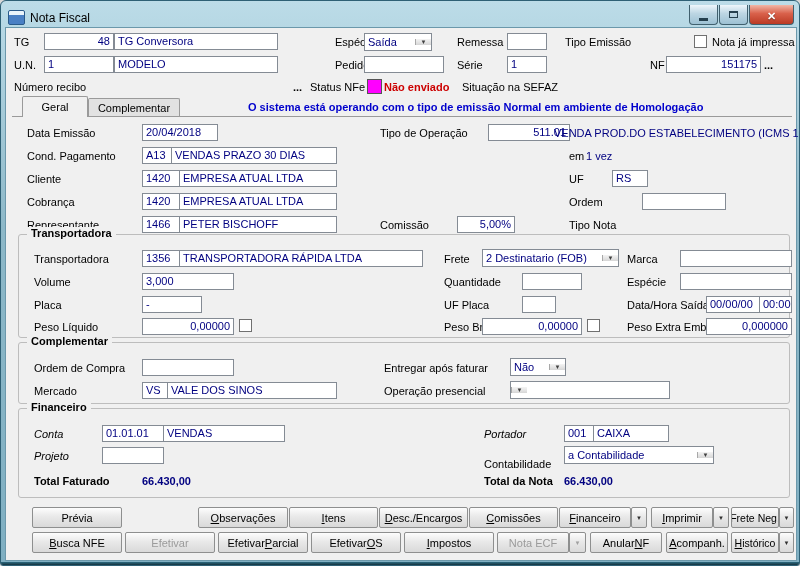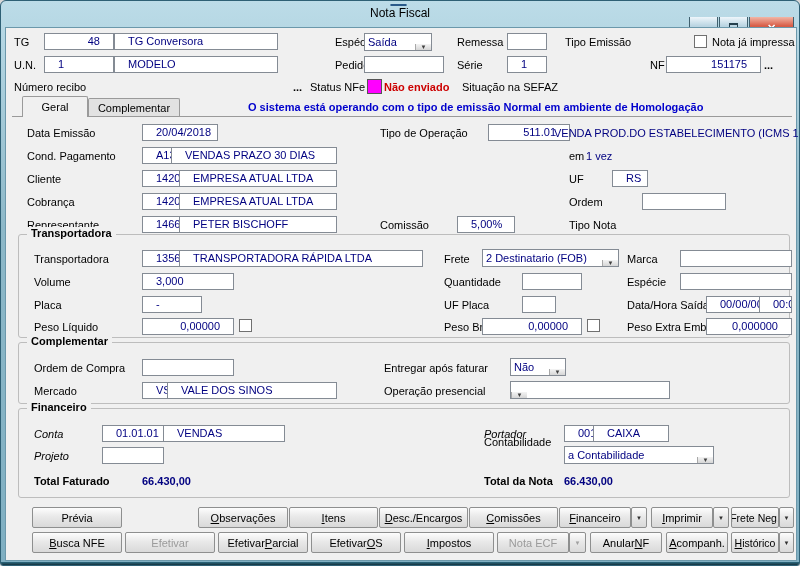--- a/index.html
+++ b/index.html
@@ -1,45 +1,45 @@
 <!DOCTYPE html>
 <html><head>
 <meta charset="utf-8">
 <style>
   html,body{margin:0;padding:0;background:#d8d8d8;font-family:"Liberation Sans",sans-serif;}
   .window{position:relative;width:800px;height:566px;box-sizing:border-box;
     background:linear-gradient(180deg,#bcdce8,#8db8c8 40%,#7fafc2);
     border:1px solid #2e6075;border-radius:6px 6px 3px 3px;overflow:hidden;}
   .window::after{content:"";position:absolute;left:0;right:0;bottom:0;height:3px;
     background:linear-gradient(#2d6a80,#14323e);}
-  .titlebar{position:absolute;left:5px;top:3px;right:5px;height:21px;display:flex;align-items:center;flex-direction:column;}
+  .titlebar{position:absolute;left:5px;top:3px;right:5px;height:21px;display:flex;align-items:flex-end;}
   .win-icon{width:15px;height:13px;margin:0 5px 0 2px;border:1px solid #2a5a8a;border-radius:2px;
     background:linear-gradient(#eaf4fb 0 30%,#4a80c4 30%);}
   .title{font-size:12px;color:#000;white-space:nowrap;}
   .caption-buttons{margin-left:auto;display:flex;gap:1px;align-items:flex-start;margin-top:-3px;}
   .cap-btn{height:20px;box-sizing:border-box;border:1px solid #40606e;border-top:none;
     border-radius:0 0 4px 4px;display:flex;align-items:center;justify-content:center;
     background:linear-gradient(#eef6fb,#bcd6e3 45%,#9dc1d3);}
   .cap-btn.min,.cap-btn.max{width:29px;}
   .cap-btn.close{width:45px;background:linear-gradient(#f2b6a6,#d9614b 45%,#bb3a24);}
   .glyph-min{width:9px;height:3px;background:#25404e;margin-top:9px;}
   .glyph-max{width:9px;height:7px;box-sizing:border-box;border:1px solid #25404e;border-top-width:2px;}
   .glyph-close::after{content:"✕";color:#fff;font-size:11px;font-weight:bold;text-shadow:0 1px 1px rgba(0,0,0,.45);}
   .client{position:absolute;left:4px;top:26px;width:792px;height:534px;box-sizing:border-box;
     background:#f0f0f0;border:1px solid #6b98ab;font-size:11px;}
   .lbl{position:absolute;white-space:nowrap;color:#000;line-height:13px;}
   .lbl.i{font-style:italic;}
   .lbl.b{font-weight:bold;}
   .navy{color:#000080;}
   .red{color:#cc0000;font-weight:bold;}
   .fld{position:absolute;height:17px;box-sizing:border-box;background:#fff;border:1px solid #848b94;
-    color:#000080;line-height:15px;padding:0 13px;white-space:nowrap;overflow:hidden;}
+    color:#000080;line-height:15px;padding:0 3px;white-space:nowrap;overflow:hidden;}
   .fld.r{text-align:right;}
   .combo{position:absolute;height:18px;box-sizing:border-box;background:#fff;border:1px solid #848b94;
-    display:flex;align-items:flex-end;color:#000080;}
+    display:flex;align-items:center;color:#000080;}
   .combo .ct{flex:1;padding:1px 3px 0;white-space:nowrap;overflow:hidden;line-height:15px;}
   .combo .ca{width:15px;border-left:1px solid #a8a8a8;background:linear-gradient(#f4f4f4,#d6d6d6);
     display:flex;align-items:center;justify-content:center;color:#404040;}
   .combo .ca::after{content:"▼";font-size:6px;}
   .cb{position:absolute;width:13px;height:13px;box-sizing:border-box;background:#fff;border:1px solid #707070;}
   .swatch{position:absolute;width:13px;height:13px;border:1px solid #555;}
   .grp{position:absolute;box-sizing:border-box;border:1px solid #bdbdbd;border-radius:3px;}
   .gt{position:absolute;top:-8px;left:8px;background:#f0f0f0;padding:0 4px;font-weight:bold;}
   .tab{position:absolute;box-sizing:border-box;border:1px solid #9a9a9a;border-bottom:none;
     border-radius:2px 2px 0 0;display:flex;align-items:center;justify-content:center;text-align:center;}
@@ -207,21 +207,21 @@
       <span class="gt">Financeiro</span>
     </div>
     <span class="lbl i" style="left:28px;top:400px">Conta</span>
     <div class="fld" style="left:96px;top:397px;width:62px">01.01.01</div>
     <div class="fld" style="left:157px;top:397px;width:122px">VENDAS</div>
     <span class="lbl i" style="left:478px;top:400px">Portador</span>
     <div class="fld" style="left:558px;top:397px;width:30px">001</div>
     <div class="fld" style="left:587px;top:397px;width:76px">CAIXA</div>
     <span class="lbl i" style="left:28px;top:422px">Projeto</span>
     <div class="fld" style="left:96px;top:419px;width:62px"></div>
-    <span class="lbl" style="left:478px;top:408px">Contabilidade</span>
+    <span class="lbl" style="left:478px;top:430px">Contabilidade</span>
     <div class="combo" style="left:558px;top:418px;width:150px">
       <span class="ct">a Contabilidade</span>
       <span class="ca"></span>
     </div>
     <span class="lbl b" style="left:28px;top:447px">Total Faturado</span>
     <span class="lbl b navy" style="left:136px;top:447px">66.430,00</span>
     <span class="lbl b" style="left:478px;top:447px">Total da Nota</span>
     <span class="lbl b navy" style="left:558px;top:447px">66.430,00</span>
 
     <div class="btn" style="left:26px;top:479px;width:90px">Prévia</div>

